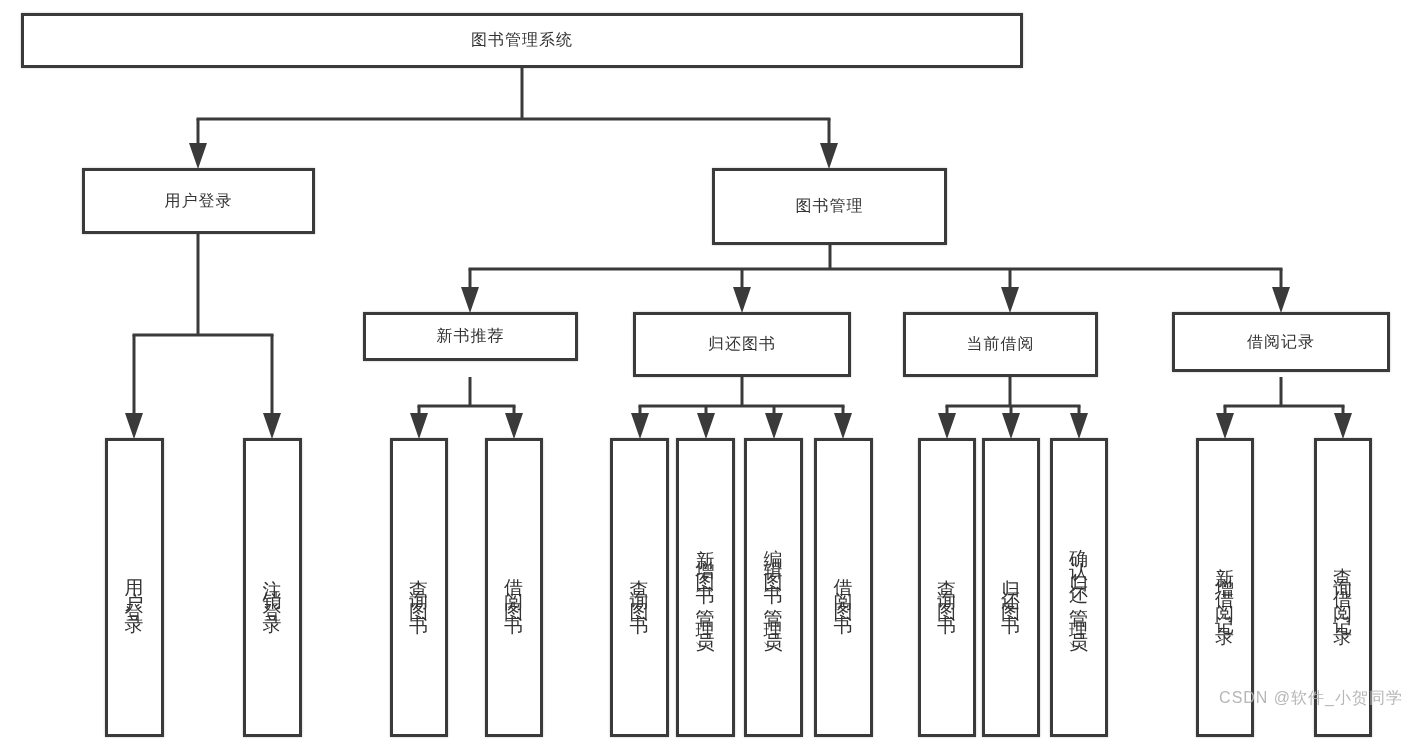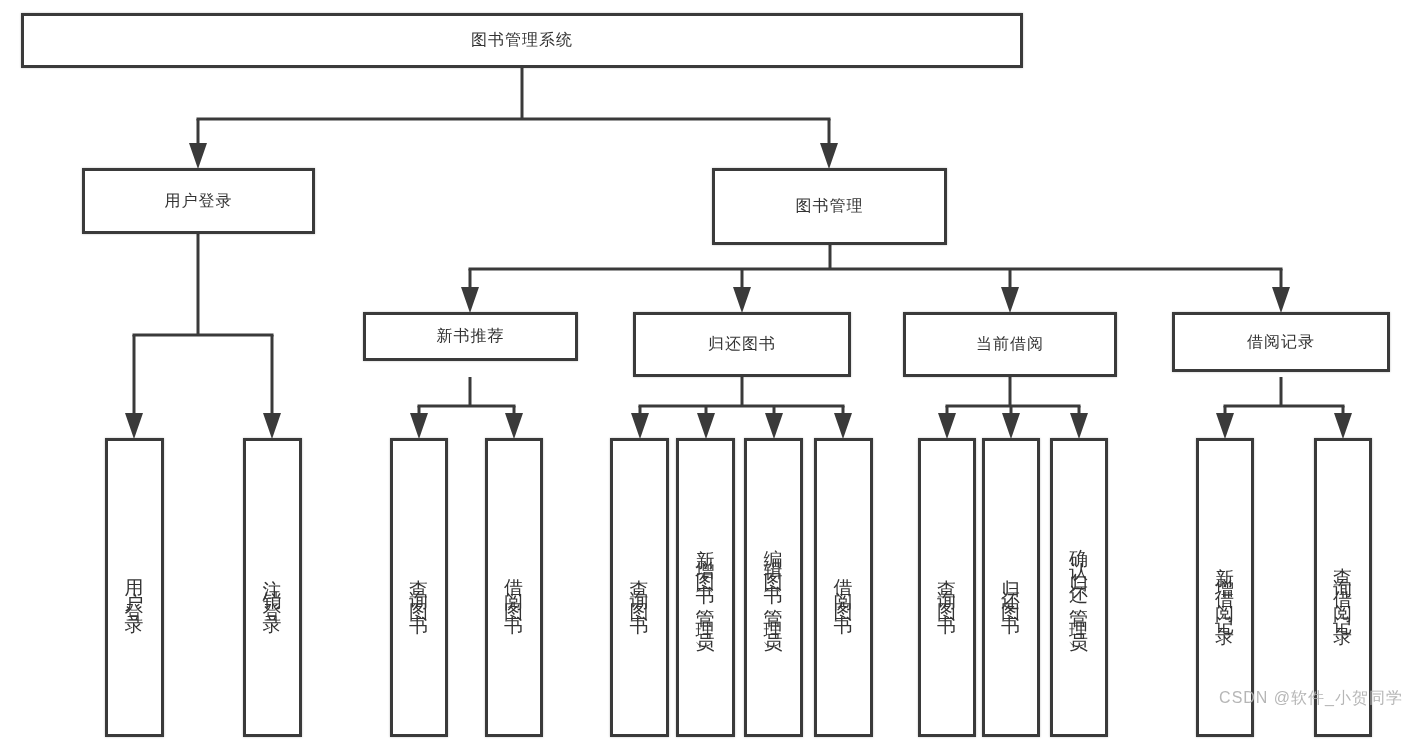--- a/index.html
+++ b/index.html
@@ -142,21 +142,21 @@
   <div class="node h-node" style="left:21px; top:13px; width:1002px; height:55px;">图书管理系统</div>
 
   <div class="node h-node" style="left:82px; top:168px; width:233px; height:66px;">用户登录</div>
 
   <div class="node h-node" style="left:712px; top:168px; width:235px; height:77px;">图书管理</div>
 
   <div class="node h-node" style="left:363px; top:312px; width:215px; height:49px;">新书推荐</div>
 
   <div class="node h-node" style="left:633px; top:312px; width:218px; height:65px;">归还图书</div>
 
-  <div class="node h-node" style="left:903px; top:312px; width:214px; height:65px;">当前借阅</div>
+  <div class="node h-node" style="left:903px; top:312px; width:195px; height:65px;">当前借阅</div>
 
   <div class="node h-node" style="left:1172px; top:312px; width:218px; height:60px;">借阅记录</div>
 
   <div class="node v-node" style="left:105px; top:438px; width:59px; height:299px;">用户登录</div>
 
   <div class="node v-node" style="left:243px; top:438px; width:59px; height:299px;">注销登录</div>
 
   <div class="node v-node" style="left:390px; top:438px; width:58px; height:299px;">查询图书</div>
 
   <div class="node v-node" style="left:485px; top:438px; width:58px; height:299px;">借阅图书</div>

